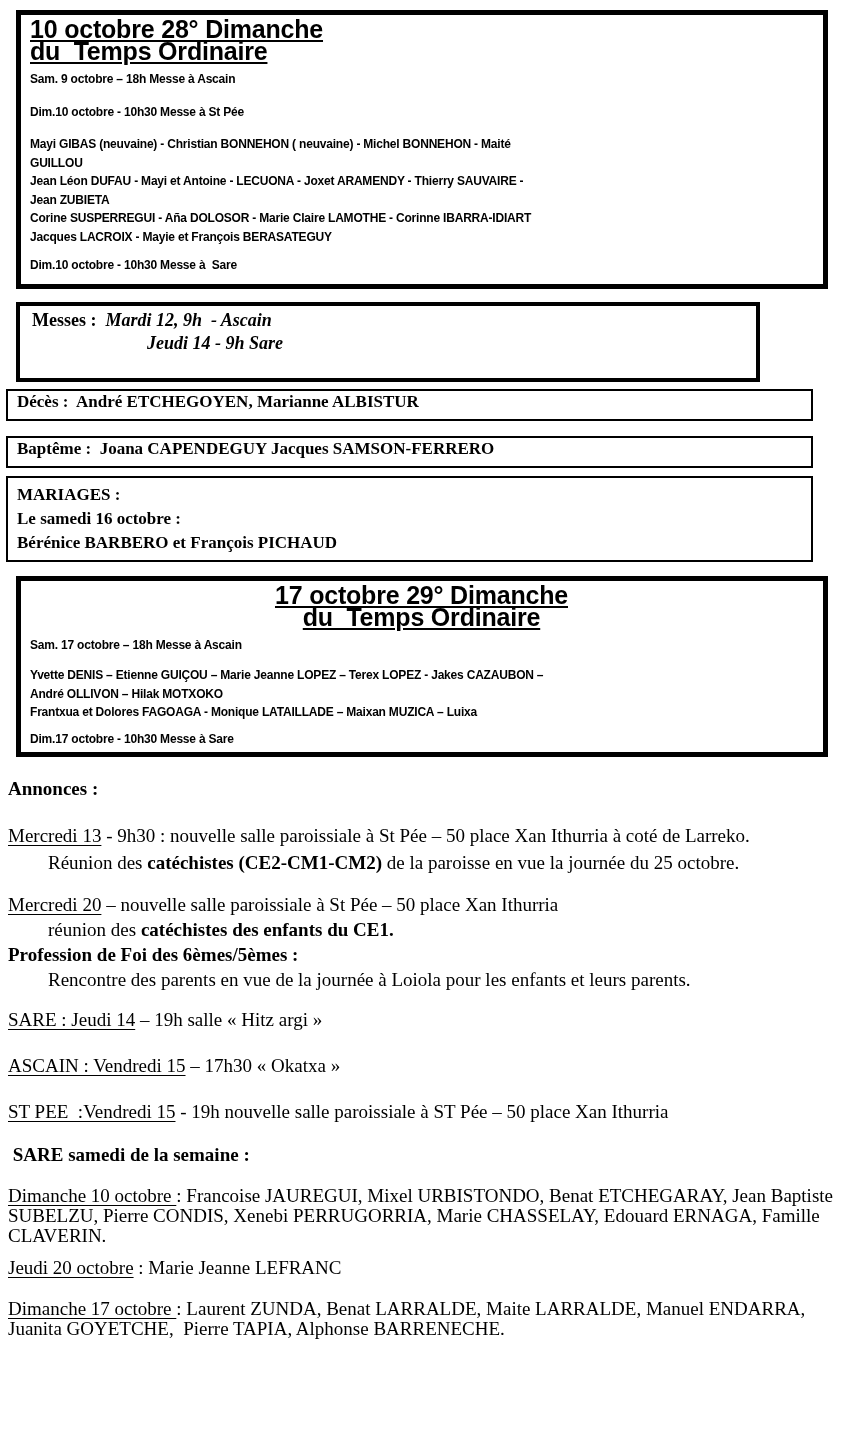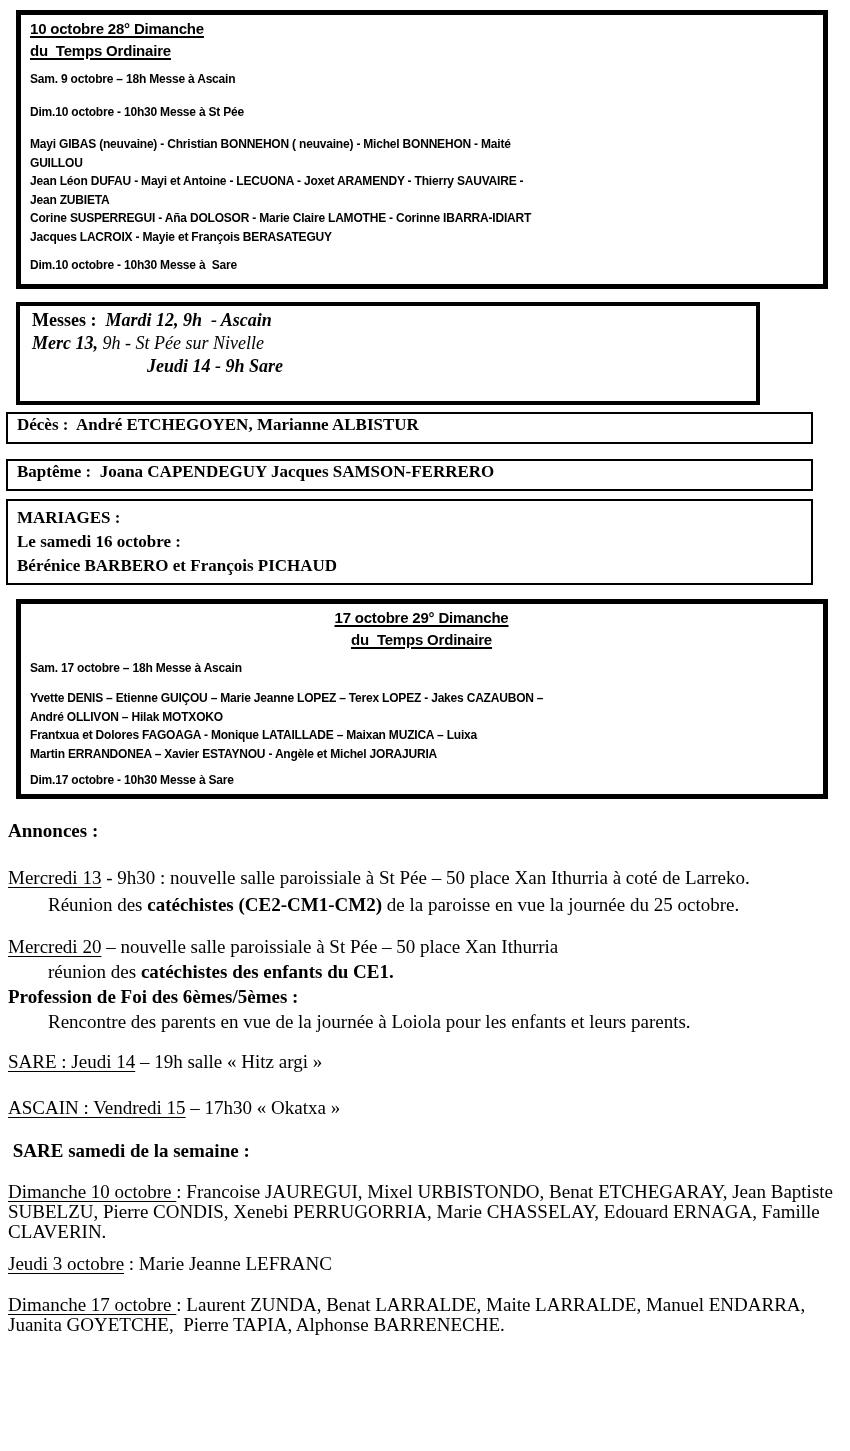--- a/index.html
+++ b/index.html
@@ -11,21 +11,21 @@
   
   .bigbox {
     margin-left:16px; width:812px;
     border:5px solid #000;
     padding:3px 10px 6px 9px;
     font-family:"Liberation Sans","DejaVu Sans",sans-serif;
     font-weight:700; letter-spacing:-0.2px;
   }
   .box1 { margin-top:10px; padding-bottom:9px; }
   .box3 { margin-top:14px; padding-bottom:4px; }
-  .box-title { font-size:15px; line-height:22px; font-weight:700; }
+  .box-title { font-size:25px; line-height:22px; font-weight:700; }
   .box-title .tl { display:block; }
   .box-title .u { text-decoration:underline; text-decoration-thickness:2px; text-underline-offset:2px; }
   .box3 .box-title { text-align:center; }
   .box-line { font-size:12px; line-height:18.5px; }
   .gap8  { margin-top:8px; }
   .gap14 { margin-top:14px; }
   .gap12 { margin-top:12px; }
   .gap10 { margin-top:10px; }
 
   
@@ -91,21 +91,20 @@
       <p class="box-line" data-bind="week1.intentions.2">Jean Léon DUFAU - Mayi et Antoine - LECUONA - Joxet ARAMENDY - Thierry SAUVAIRE -</p>
       <p class="box-line" data-bind="week1.intentions.3">Jean ZUBIETA</p>
       <p class="box-line" data-bind="week1.intentions.4">Corine SUSPERREGUI - Aña DOLOSOR - Marie Claire LAMOTHE - Corinne IBARRA-IDIART</p>
       <p class="box-line" data-bind="week1.intentions.5">Jacques LACROIX - Mayie et François BERASATEGUY</p>
     </div>
     <p class="box-line gap10" data-bind="week1.schedule_sare">Dim.10 octobre - 10h30 Messe à  Sare</p>
   </section>
 
   <section class="messes-box">
     <p><span class="m-label" data-bind="messes.label">Messes : </span><span class="m-bi" data-bind="messes.line1"> Mardi 12, 9h  - Ascain</span></p>
-    <p><span class="m-bi" data-bind="messes.line2_day">Merc 13, </span><span class="m-i" data-bind="messes.line2_rest">9h - St Pée sur Nivelle</span></p>
     <p class="m-indent"><span class="m-bi" data-bind="messes.line3">Jeudi 14 - 9h Sare</span></p>
   </section>
 
   <section class="widebox deces">
     <p><span data-bind="deces.label">Décès :  </span><span data-bind="deces.value">André ETCHEGOYEN, Marianne ALBISTUR</span></p>
   </section>
 
   <section class="widebox bapteme">
     <p><span data-bind="bapteme.label">Baptême :  </span><span data-bind="bapteme.value">Joana CAPENDEGUY Jacques SAMSON-FERRERO</span></p>
   </section>
@@ -119,21 +118,20 @@
   <section class="bigbox box3">
     <h1 class="box-title">
       <span class="tl"><span class="u" data-bind="week2.title_line1">17 octobre 29° Dimanche</span></span>
       <span class="tl"><span class="u" data-bind="week2.title_line2">du  Temps Ordinaire</span></span>
     </h1>
     <p class="box-line gap8" data-bind="week2.schedule_sat">Sam. 17 octobre – 18h Messe à Ascain</p>
     <div class="gap12">
       <p class="box-line" data-bind="week2.intentions.0">Yvette DENIS – Etienne GUIÇOU – Marie Jeanne LOPEZ – Terex LOPEZ - Jakes CAZAUBON –</p>
       <p class="box-line" data-bind="week2.intentions.1">André OLLIVON – Hilak MOTXOKO</p>
       <p class="box-line" data-bind="week2.intentions.2">Frantxua et Dolores FAGOAGA - Monique LATAILLADE – Maixan MUZICA – Luixa</p>
-      <p class="box-line" data-bind="week2.intentions.4">Martin ERRANDONEA – Xavier ESTAYNOU - Angèle et Michel JORAJURIA</p>
     </div>
     <p class="box-line gap8" data-bind="week2.schedule_sare">Dim.17 octobre - 10h30 Messe à Sare</p>
   </section>
 
   <section class="annonces">
     <p class="a-line b" data-bind="annonces.title">Annonces :</p>
 
     <div class="mt20">
       <p class="a-line"><span class="u2" data-bind="annonces.merc13_lead">Mercredi 13</span><span data-bind="annonces.merc13_rest"> - 9h30 : nouvelle salle paroissiale à St Pée – 50 place Xan Ithurria à coté de Larreko.</span></p>
       <p class="a-line a-indent"><span data-bind="annonces.merc13_l2_pre">Réunion des </span><span class="b" data-bind="annonces.merc13_l2_bold">catéchistes (CE2-CM1-CM2)</span><span data-bind="annonces.merc13_l2_post"> de la paroisse en vue la journée du 25 octobre.</span></p>
@@ -143,23 +141,24 @@
       <p class="a-line"><span class="u2" data-bind="annonces.merc20_lead">Mercredi 20</span><span data-bind="annonces.merc20_rest"> – nouvelle salle paroissiale à St Pée – 50 place Xan Ithurria</span></p>
       <p class="a-line a-indent"><span data-bind="annonces.merc20_l2_pre">réunion des </span><span class="b" data-bind="annonces.merc20_l2_bold">catéchistes des enfants du CE1.</span></p>
       <p class="a-line b" data-bind="annonces.profession_title">Profession de Foi des 6èmes/5èmes :</p>
       <p class="a-line a-indent" data-bind="annonces.profession_body">Rencontre des parents en vue de la journée à Loiola pour les enfants et leurs parents.</p>
     </div>
 
     <p class="a-line mt14"><span class="u2" data-bind="annonces.sare_lead">SARE : Jeudi 14</span><span data-bind="annonces.sare_rest"> – 19h salle « Hitz argi »</span></p>
 
     <p class="a-line mt19"><span class="u2" data-bind="annonces.ascain_lead">ASCAIN : Vendredi 15</span><span data-bind="annonces.ascain_rest"> – 17h30 « Okatxa »</span></p>
 
+    <p class="a-line mt19"><span class="u2" data-bind="annonces.stpee_lead">ST PEE  :Vendredi 15</span><span data-bind="annonces.stpee_rest"> - 19h nouvelle salle paroissiale à ST Pée – 50 place Xan Ithurria</span></p>
 
     <p class="a-line b mt16" data-bind="sare_semaine.title"> SARE samedi de la semaine :</p>
 
     <p class="a-line mt18 lh26"><span class="u2" data-bind="sare_semaine.dim10_lead">Dimanche 10 octobre </span><span data-bind="sare_semaine.dim10_rest">: Francoise JAUREGUI, Mixel URBISTONDO, Benat ETCHEGARAY, Jean Baptiste SUBELZU, Pierre CONDIS, Xenebi PERRUGORRIA, Marie CHASSELAY, Edouard ERNAGA, Famille CLAVERIN.</span></p>
 
-    <p class="a-line mt8"><span class="u2" data-bind="sare_semaine.jeudi14_lead">Jeudi 3 octobre</span><span data-bind="sare_semaine.jeudi14_rest"> : Marie Jeanne LEFRANC</span></p>
+    <p class="a-line mt8"><span class="u2" data-bind="sare_semaine.jeudi14_lead">Jeudi 20 octobre</span><span data-bind="sare_semaine.jeudi14_rest"> : Marie Jeanne LEFRANC</span></p>
 
     <p class="a-line mt18 lh26"><span class="u2" data-bind="sare_semaine.dim17_lead">Dimanche 17 octobre </span><span data-bind="sare_semaine.dim17_rest">: Laurent ZUNDA, Benat LARRALDE, Maite LARRALDE, Manuel ENDARRA, Juanita GOYETCHE,  Pierre TAPIA, Alphonse BARRENECHE.</span></p>
   </section>
 
 </div>
 
 </body></html>

